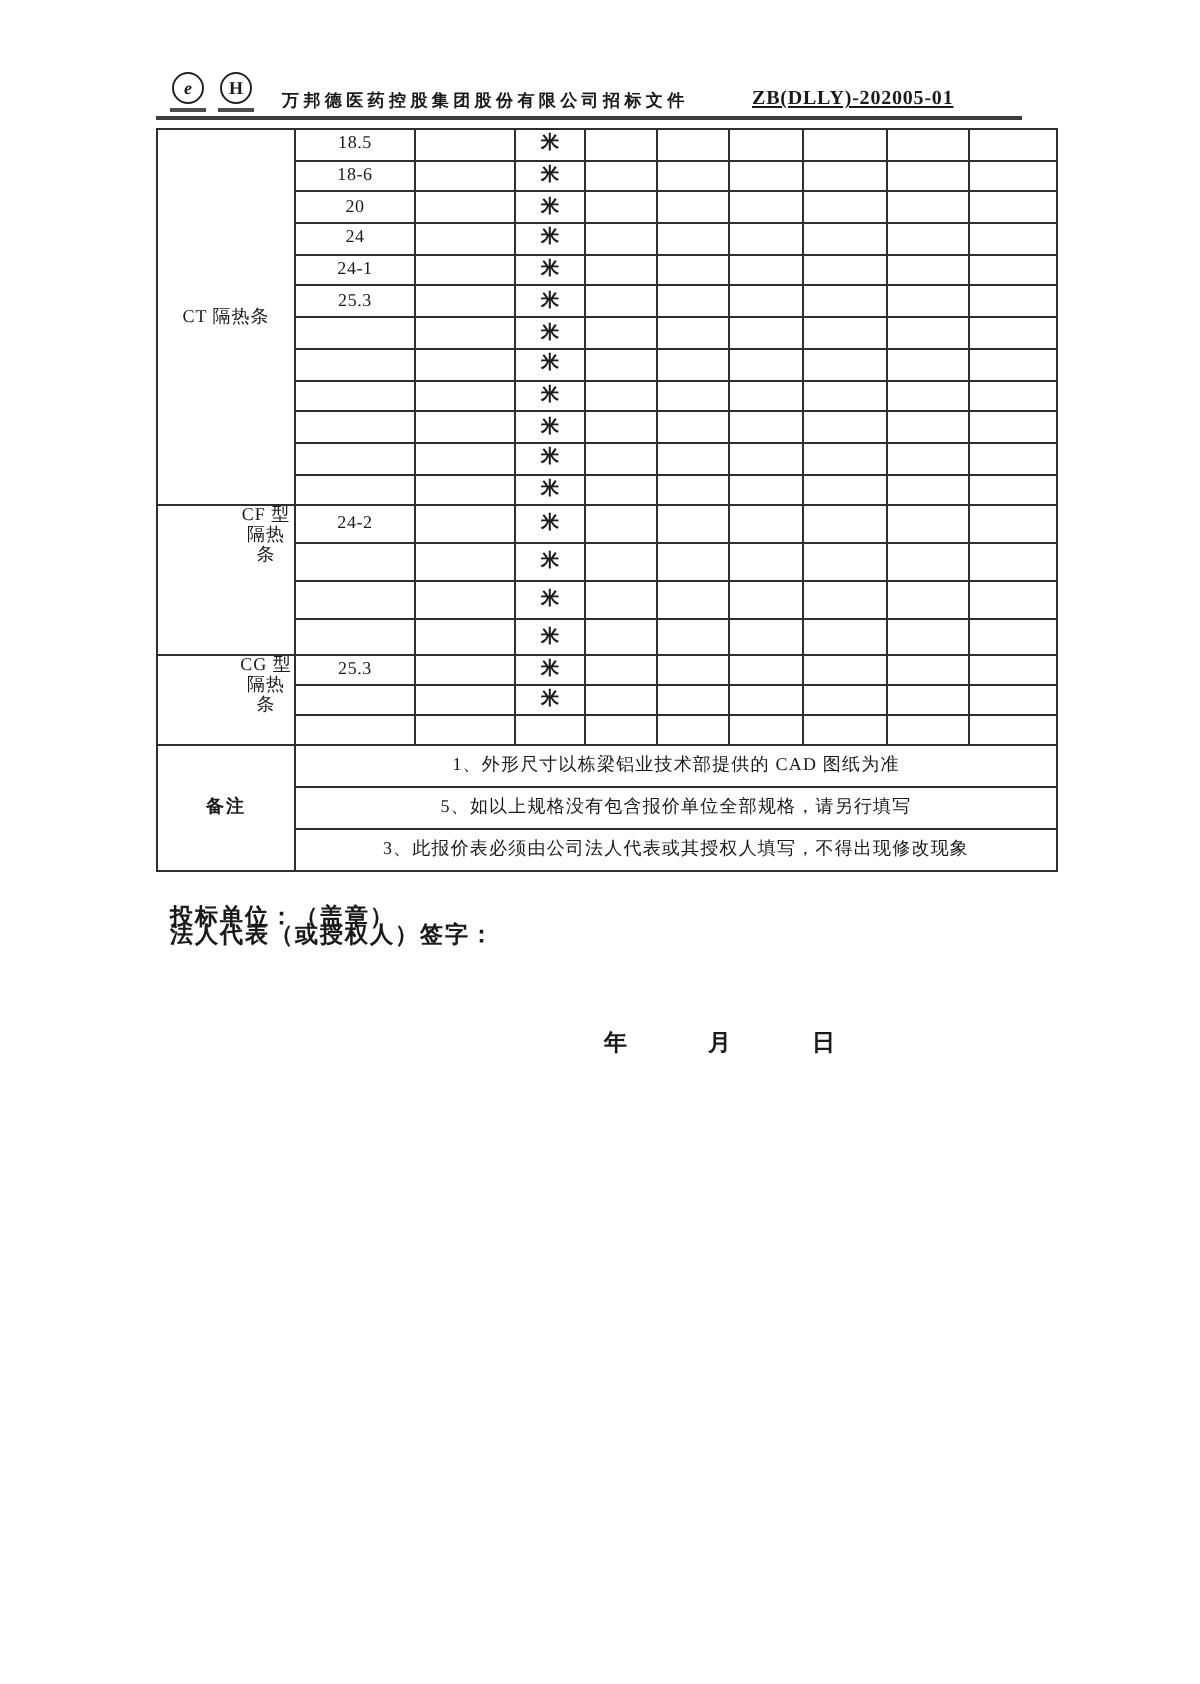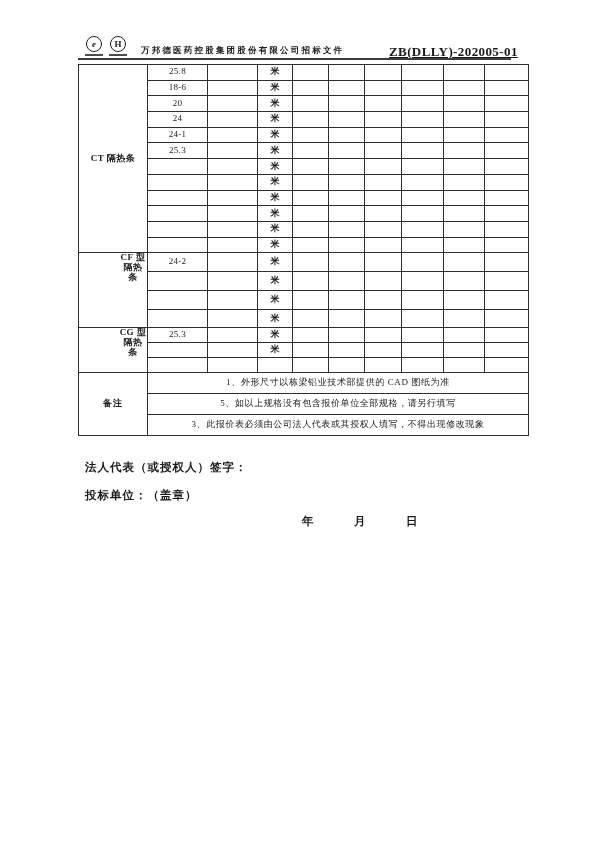--- a/index.html
+++ b/index.html
@@ -19,61 +19,60 @@
   .logo-circle.swirl{font-style:italic;font-family:"Liberation Serif",serif;}
   .logo-caption{width:18px;height:2.5px;background:#4d4d4d;margin-top:1.5px;}
   .hdr-title{
     position:absolute;left:141px;top:45px;
     font-size:8.5px;font-weight:bold;letter-spacing:2.2px;white-space:nowrap;
     font-family:"Liberation Sans",sans-serif;
     text-align:center;
   }
   .hdr-docnum{
     position:absolute;left:376px;top:44px;
-    font-size:13px;font-weight:bold;letter-spacing:0.4px;
+    font-size:10px;font-weight:bold;letter-spacing:0.4px;
     text-decoration:underline;white-space:nowrap;
     font-family:"Liberation Serif",serif;
-    margin-left:13px;
   }
   .hdr-rule{position:absolute;left:78px;top:57.5px;width:433px;height:2.6px;background:#3d3d3d;}
   
   table.quote{
     position:absolute;left:78px;top:64px;width:450px;
     border-collapse:collapse;table-layout:fixed;
     border:1.6px solid #242424;
   }
   table.quote td{
     border:1px solid #2e2e2e;padding:0;
     text-align:center;vertical-align:middle;
     font-size:9px;line-height:1.1;overflow:hidden;
     font-family:"Liberation Serif",serif;
   }
   .g0 td{height:14.7px;}
   .g1 td{height:17.8px;}
   .g2 td{height:13.9px;}
   .gn td{height:19.8px;}
   td.group-label{
     text-align:left;padding:1px 3px 0 6px;
-    font-size:9px;font-weight:700;letter-spacing:0.5px;line-height:1.55;
+    font-size:9px;font-weight:400;letter-spacing:0.5px;line-height:1.55;
   }
   .g1 td.group-label,.g2 td.group-label{vertical-align:top;padding-left:40px;}
   td.spec{font-size:9px;letter-spacing:0.3px;}
   td.unit{font-size:9.5px;font-weight:600;}
   td.notes-label{font-size:11px;font-weight:700;letter-spacing:1px;}
   td.note{
     text-align:left;padding-left:5px;
     font-size:11px;font-weight:400;letter-spacing:0.6px;white-space:nowrap;
   }
   
   .ft-line{
     position:absolute;left:85px;font-size:11.5px;font-weight:700;
     letter-spacing:1px;white-space:nowrap;
     font-family:"Liberation Sans",sans-serif;
   }
-  .ft-bidder{top:451px;margin-top:37px;}
+  .ft-bidder{top:451px;}
   .ft-signer{top:460px;}
   .ft-date span{position:absolute;top:0;font-size:11.5px;font-weight:700;}
   .ft-date{position:absolute;top:514px;left:0;width:600px;height:16px;}
   .ft-date .y{left:302px;}
   .ft-date .m{left:354px;}
   .ft-date .d{left:406px;}
   .page-num{
     position:absolute;left:0;right:0;top:770px;text-align:center;
     font-size:7.5px;font-weight:600;letter-spacing:0.5px;
   }
@@ -106,21 +105,21 @@
         <col style="width:36px">
         <col style="width:36px">
       <col style="width:37px">
         <col style="width:42px">
         <col style="width:41px">
       <col style="width:44px">
     </colgroup>
     <tbody id="tbody">
         <tr class="g0">
           <td class="group-label" rowspan="12">CT 隔热条</td>
-          <td class="spec">25.8</td>
+          <td class="spec">18.5</td>
           <td></td>
           <td class="unit">米</td>
           <td></td>
           <td></td>
           <td></td>
           <td></td>
           <td></td>
           <td></td>
         </tr>
         <tr class="g0">

